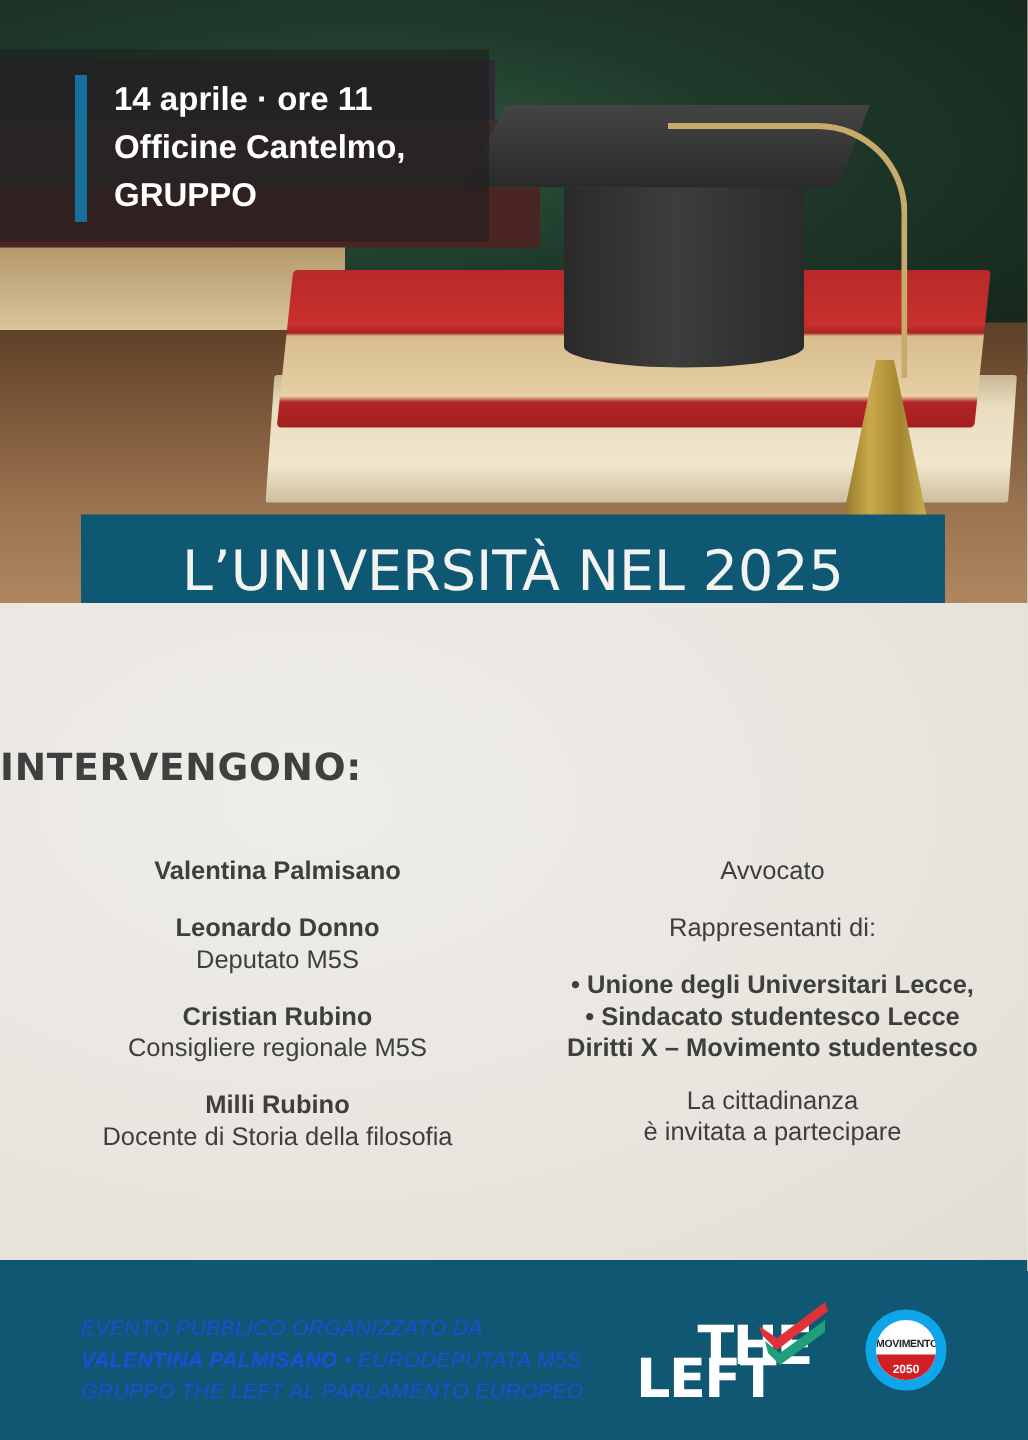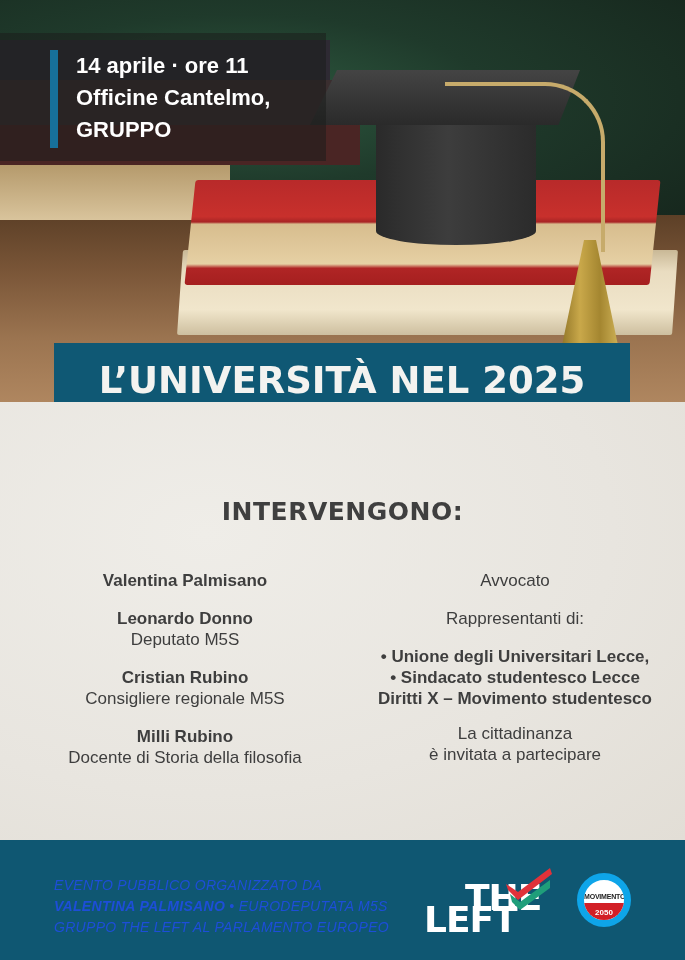--- a/index.html
+++ b/index.html
@@ -83,36 +83,36 @@
     }
     .info-text div { white-space: nowrap; }
 
     
     .title-banner {
       position: absolute; left: 54px; top: 343px; width: 576px; height: 108px;
       background: #0f5874;
       text-align: center; color: #f3f3f0;
     }
     .title-main {
-      font-family: "DejaVu Sans", sans-serif; font-weight: bold;
+      font-family: "DejaVu Sans", sans-serif; font-weight: normal;
       font-size: 37px; letter-spacing: 0px; margin-top: 16px; line-height: 44px;
     }
     .title-sub {
       font-family: "DejaVu Sans", sans-serif; font-weight: bold; font-style: italic;
       font-size: 20.5px; line-height: 28px; margin-top: 4px;
     }
 
     
     .paper {
       position: absolute; left: 0; top: 402px; width: 685px; height: 438px;
       background:
         radial-gradient(ellipse at 30% 30%, #efede8 0%, #e8e5df 60%, #e2ded6 100%);
     }
     .intervengono {
-      position: absolute; left: 0; top: 497px; width: 685px; text-align: center;
+      position: absolute; left: 0; top: 497px; width: 685px; 
       font-family: "DejaVu Sans", sans-serif; font-weight: bold;
       font-size: 25px; color: #3f3f3f; letter-spacing: 0.5px;
     }
     .col {
       position: absolute; top: 570px; width: 340px; text-align: center;
       color: #3e3e3e;
     }
     .col-left { left: 15px; }
     .col-right { left: 345px; }
     .speaker { margin-bottom: 17px; }

